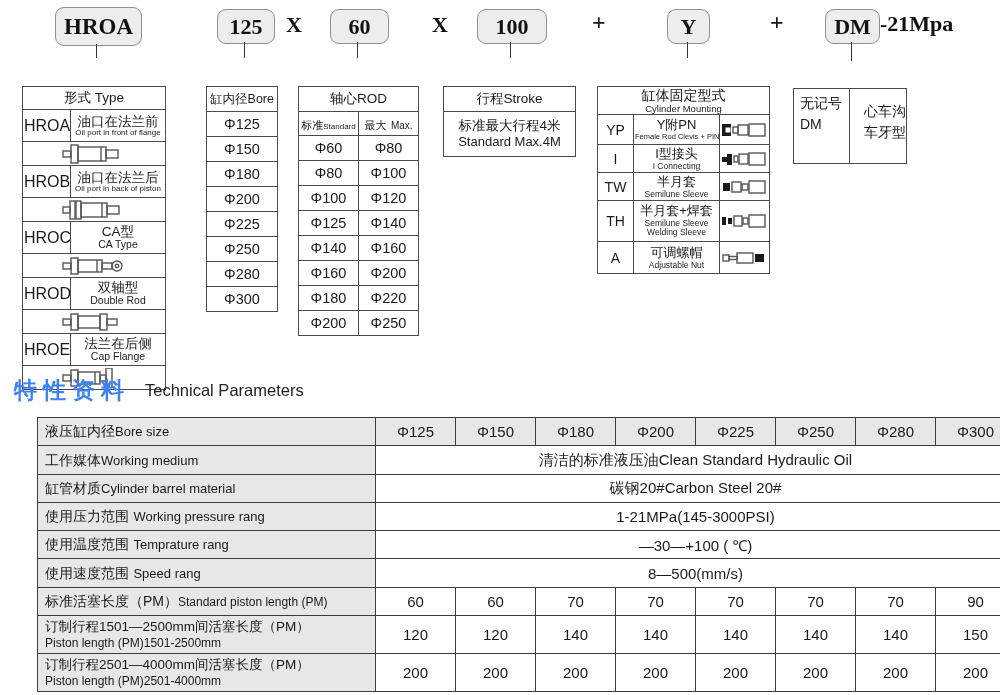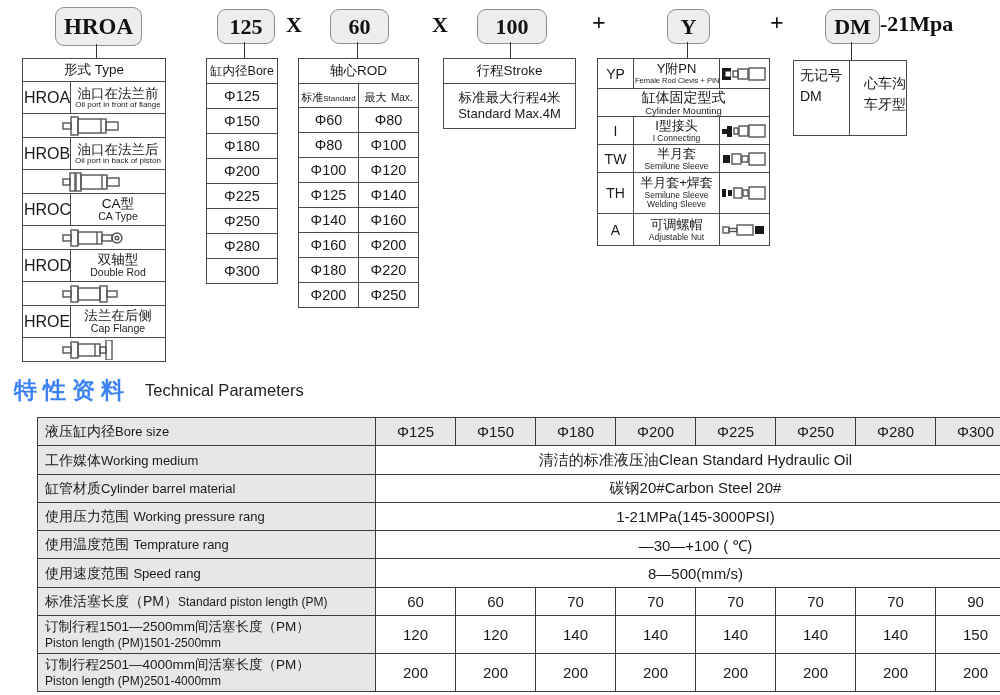--- a/index.html
+++ b/index.html
@@ -8,21 +8,21 @@
 
   
   .codebox{position:absolute;background:#ededed;border:1.6px solid #8f8f8f;border-radius:9px;
     display:flex;align-items:center;justify-content:center;
     font-family:"Liberation Serif",serif;font-weight:bold;color:#111;}
   .codetext{position:absolute;font-family:"Liberation Serif",serif;font-weight:bold;color:#111;}
   .vline{position:absolute;width:0;border-left:1.6px solid #333;}
 
   
   .wrap{position:absolute;}
-  table.tbl{border-collapse:collapse;table-layout:fixed;background:#fff;}
+  table.tbl{border-collapse:collapse;table-layout:fixed;background:#fff;margin-top:28px;}
   table.tbl td{border:1.5px solid #4a4a4a;padding:0 1px;text-align:center;vertical-align:middle;
     overflow:hidden;white-space:nowrap;}
   .zh{font-size:13.5px;line-height:1.15;display:block;}
   .en{font-size:8px;line-height:1.05;display:block;color:#222;}
   .en-md{font-size:10.5px;line-height:1.1;display:block;color:#222;}
   .hdr{font-size:13.5px;}
   .code-cell{font-size:16px;}
   .phi{font-size:14.5px;}
   svg.ic{display:block;margin:0 auto;}
   svg.ic rect,svg.ic line,svg.ic circle{stroke:#555;stroke-width:1.4;fill:none;}
@@ -293,39 +293,39 @@
 
   <div class="wrap" style="left:597px;top:58px;">
     <table class="tbl" style="width:172px;">
       <colgroup>
           <col style="width:36px;">
           <col style="width:86px;">
           <col style="width:50px;">
         </colgroup>
       <tbody>
           <tr>
+        <td colspan="3" style="height:27px;">
+          <span class="zh" style="font-size:14px;">缸体固定型式</span>
+          <span class="en" style="font-size:9.5px;">Cylinder Mounting</span>
+        </td>
+      </tr>
+      <tr>
         <td style="height:29px;font-size:14px;">YP</td>
         <td>
           <span class="zh" style="font-size:13px;">Y附PN</span>
           <span class="en" style="font-size:7.5px;">Female Rod Clevis + PIN</span>
         </td>
         <td>
           <svg class="ic" width="46" height="16" viewBox="0 0 46 16">
             <rect class="blk" x="0" y="2" width="9" height="12"></rect>
                 <rect x="3.5" y="5.5" width="5" height="5" style="fill:#fff;stroke:none;"></rect>
             <rect x="11" y="5" width="5" height="6"></rect>
                 <rect x="16" y="3" width="10" height="10"></rect>
                 <rect x="27" y="2" width="16" height="12"></rect>
           </svg>
-        </td>
-      </tr>
-      <tr>
-        <td colspan="3" style="height:27px;">
-          <span class="zh" style="font-size:14px;">缸体固定型式</span>
-          <span class="en" style="font-size:9.5px;">Cylinder Mounting</span>
         </td>
       </tr>
       <tr>
         <td style="height:27px;font-size:14px;">I</td>
         <td>
           <span class="zh" style="font-size:13px;">I型接头</span>
           <span class="en" style="font-size:8.5px;">I Connecting</span>
         </td>
         <td>
           <svg class="ic" width="46" height="16" viewBox="0 0 46 16">

